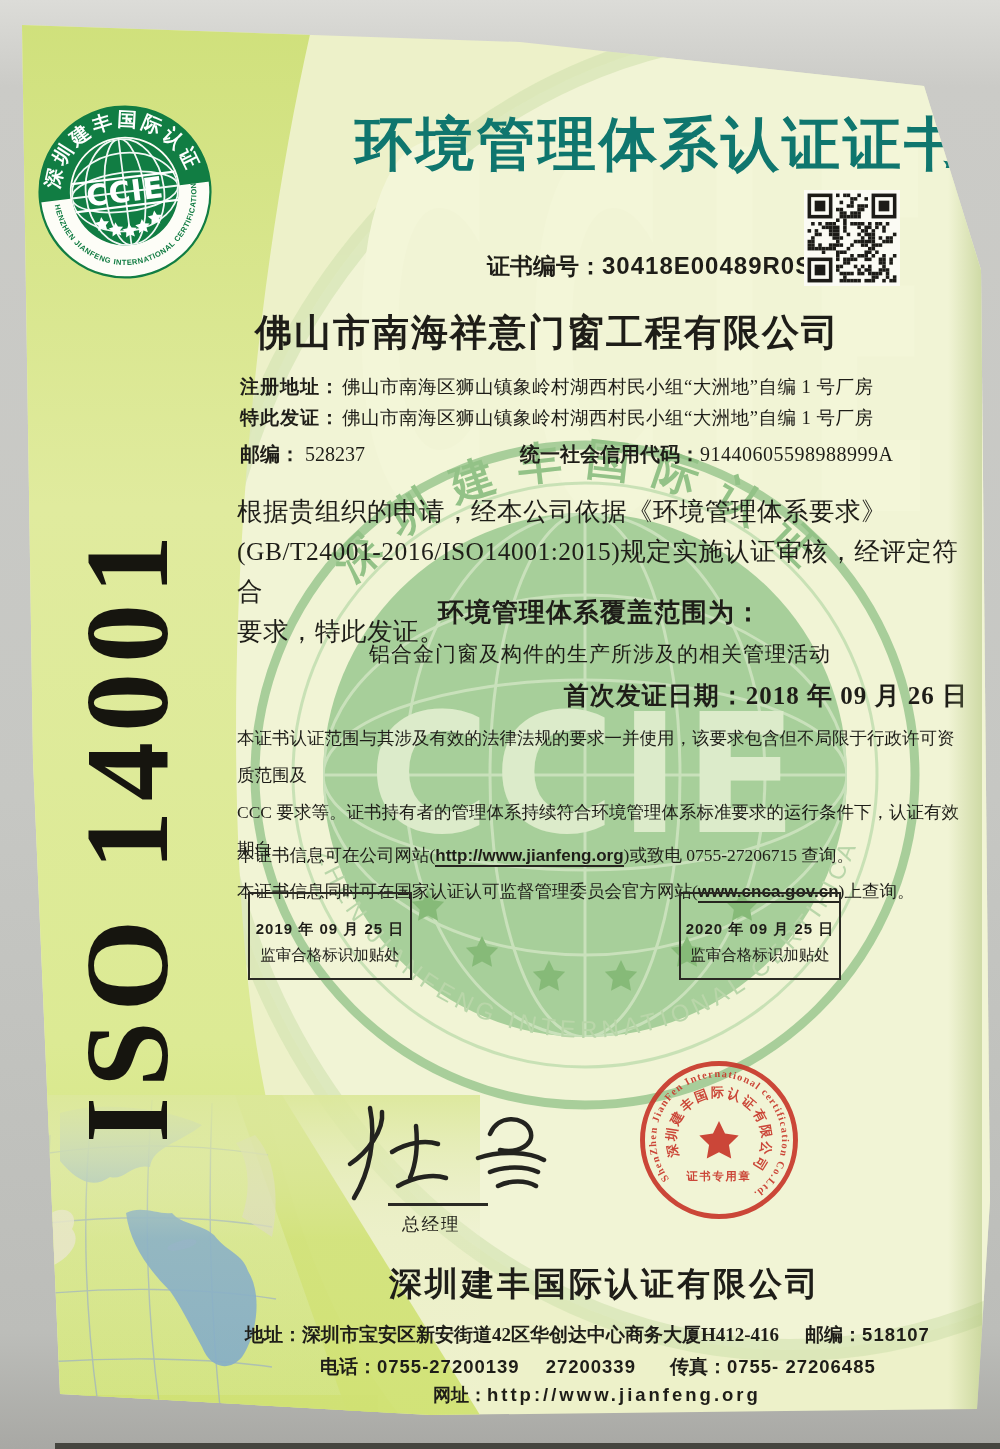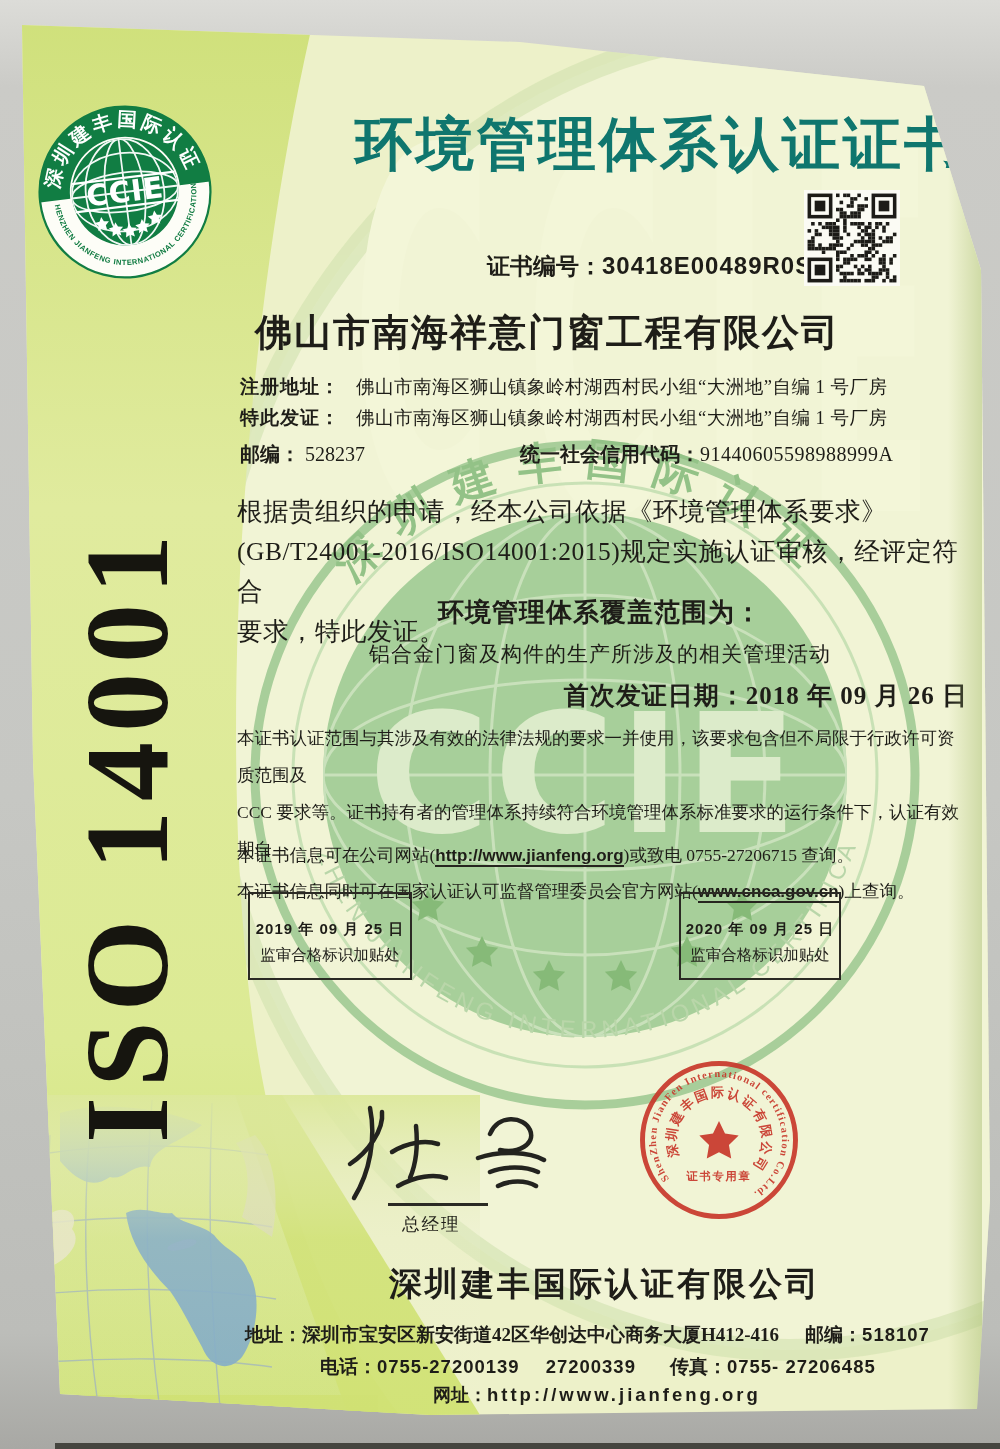--- a/index.html
+++ b/index.html
@@ -27,21 +27,21 @@
   .title{
     position:absolute;left:285px;top:106px;width:680px;text-align:right;
     font-size:58px;font-weight:bold;letter-spacing:3px;color:#0f766e;white-space:nowrap;
   }
   .cert-line{position:absolute;left:487px;top:251px;font-size:23px;white-space:nowrap}
   .cert-line .lbl{font-weight:bold}
   .cert-line .num{font-family:"Liberation Sans","DejaVu Sans",sans-serif;font-weight:bold;font-size:24px;letter-spacing:1px}
   .qr-wrap{position:absolute;left:804px;top:190px;width:96px;height:96px;background:#fbfbf4;padding:0}
   .company{position:absolute;left:255px;top:308px;width:720px;text-align:left;font-size:37px;font-weight:bold;letter-spacing:2px;white-space:nowrap}
   .addr-row{position:absolute;left:240px;font-size:19px;white-space:nowrap}
-  .addr-row .lbl{font-weight:bold;letter-spacing:1px;margin-right:16px}
+  .addr-row .lbl{font-weight:bold;letter-spacing:1px;margin-right:2px}
   .addr-row .val{font-size:18.5px;letter-spacing:.5px}
   .post-row{position:absolute;left:240px;top:441px;width:720px;font-size:20px;white-space:nowrap}
   .post-row .lbl{font-weight:bold}
   .credit{position:absolute;left:520px;top:441px;font-size:20px;white-space:nowrap}
   .credit .lbl{font-weight:bold}
   .credit .val{letter-spacing:.5px}
   .statement{position:absolute;left:237px;top:492px;width:730px;font-size:25.5px;line-height:40px;letter-spacing:.5px}
   .scope-head{position:absolute;left:240px;top:595px;width:720px;text-align:center;font-size:26px;font-weight:bold;letter-spacing:1px}
   .scope-text{position:absolute;left:240px;top:640px;width:720px;text-align:center;font-size:21px;letter-spacing:1px}
   .first-issue{position:absolute;left:248px;top:679px;width:720px;text-align:right;font-size:25px;font-weight:bold;letter-spacing:1px}

